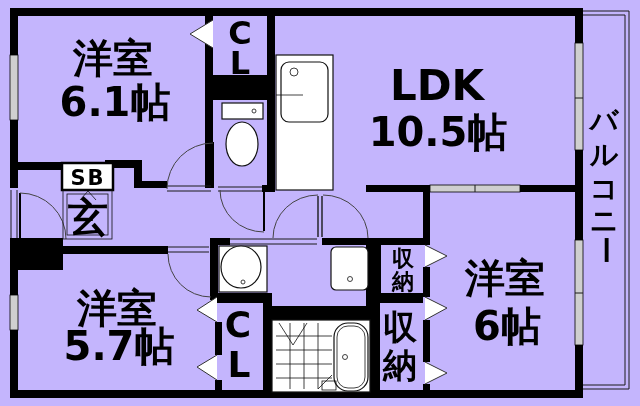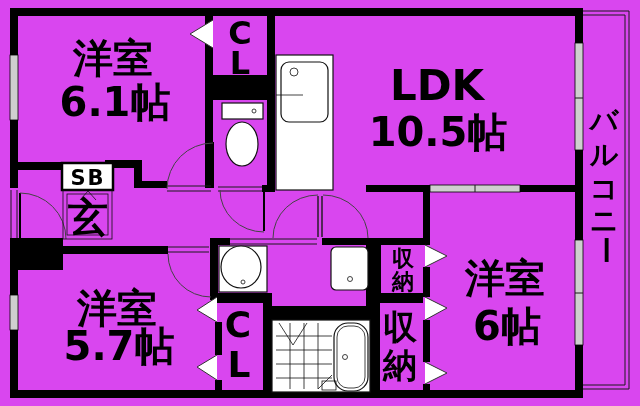--- a/index.html
+++ b/index.html
@@ -1,16 +1,16 @@
 <!DOCTYPE html>
 <html><head>
 <meta charset="utf-8">
 <style>
   html,body{margin:0;padding:0;background:#fff;}
-  .stage{position:relative;width:640px;height:406px;background:#d946ef;overflow:hidden;}
+  .stage{position:relative;width:640px;height:406px;background:#c4b5fd;overflow:hidden;}
   svg{display:block;}
   text{font-family:"DejaVu Sans","Liberation Sans",sans-serif;font-weight:bold;fill:#000;}
   .wall{fill:#000000;stroke:none;}
   .win{fill:#cfcfcf;stroke:#000;stroke-width:0.8;}
   .thin{stroke:#1a1a1a;stroke-width:1;fill:none;}
   .thin2{stroke:#1a1a1a;stroke-width:1.4;fill:none;}
   .leaf{stroke:#000;stroke-width:2;fill:none;}
   .arc{stroke:#444;stroke-width:1;fill:none;}
   .chev{stroke:#333;stroke-width:1;fill:#ffffff;}
   .fix{stroke:#111;stroke-width:1.2;fill:#ffffff;}

